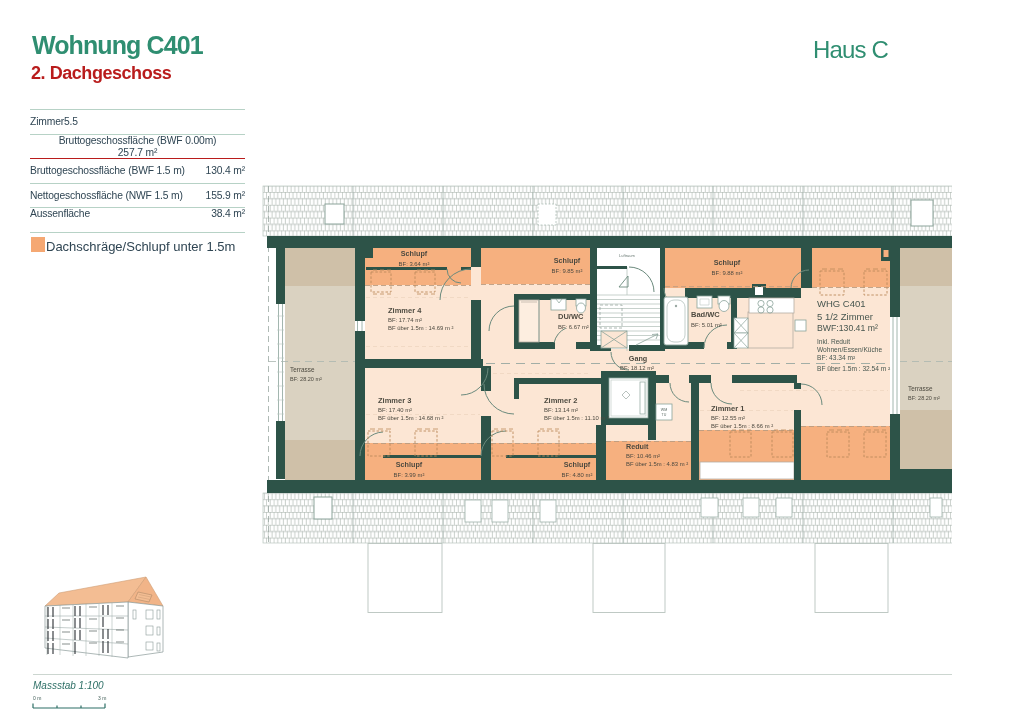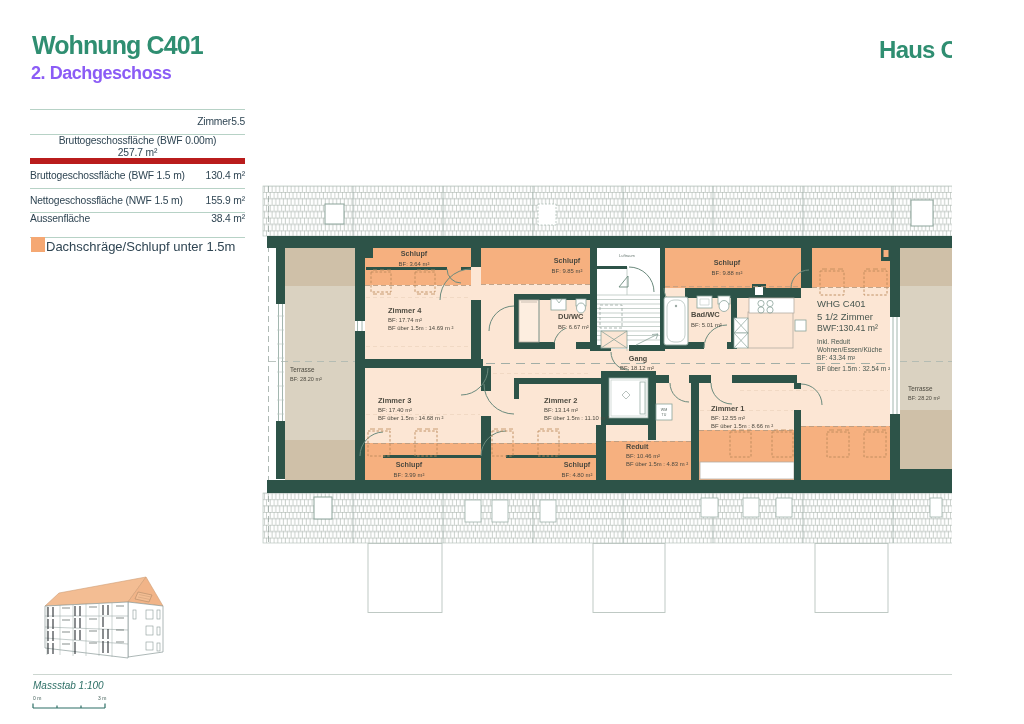--- a/index.html
+++ b/index.html
@@ -6,34 +6,34 @@
   #page{position:relative;width:952px;height:724px;background:#ffffff;overflow:hidden;
         font-family:"Liberation Sans", sans-serif;}
   .abs{position:absolute;}
 </style>
 </head>
 <body>
 <div id="page">
 
 <div class="abs" style="left:32px;top:31px;font-size:25px;font-weight:600;letter-spacing:-0.9px;color:#2f8e71;">Wohnung C401</div>
 
-<div class="abs" style="left:31px;top:62.5px;font-size:18px;font-weight:600;letter-spacing:-0.45px;color:#8b5cf6;">2. Dachgeschoss</div>
-
-<div class="abs" style="left:744px;top:36px;width:213px;text-align:right;font-size:24px;font-weight:700;letter-spacing:-0.8px;color:#2f8e71;">Haus C</div>
+<div class="abs" style="left:31px;top:62.5px;font-size:18px;font-weight:600;letter-spacing:-0.45px;color:#b91c1c;">2. Dachgeschoss</div>
+
+<div class="abs" style="left:744px;top:36px;width:213px;text-align:center;font-size:24px;font-weight:400;letter-spacing:-0.8px;color:#2f8e71;">Haus C</div>
 
 <div class="abs" style="left:30px;top:109px;width:215px;font-size:10.3px;letter-spacing:-0.15px;color:#2f4553;">
-  <div style="border-top:1px solid #b7d2c6;height:23.6px;display:flex;align-items:center;justify-content:flex-end;">
+  <div style="border-top:1px solid #b7d2c6;height:23.6px;display:flex;align-items:center;justify-content:flex-start;">
         <span>Zimmer</span>
         <span>5.5</span>
       </div>
   <div style="border-top:1px solid #b7d2c6;height:23.6px;display:flex;align-items:center;justify-content:space-between;flex-direction:column;">
         <span>Bruttogeschossfläche (BWF 0.00m)</span>
         <span>257.7 m²</span>
       </div>
-  <div style="border-top:6px solid #b91c1c;height:23.6px;display:flex;align-items:center;justify-content:space-between;">
+  <div style="border-top:1px solid #b91c1c;height:23.6px;display:flex;align-items:center;justify-content:space-between;">
         <span>Bruttogeschossfläche (BWF 1.5 m)</span>
         <span>130.4 m²</span>
       </div>
   <div style="border-top:1px solid #b7d2c6;height:23.6px;display:flex;align-items:center;justify-content:space-between;text-align:right;">
         <span>Nettogeschossfläche (NWF 1.5 m)</span>
         <span>155.9 m²</span>
       </div>
   <div style="border-top:1px solid #b7d2c6;height:23.6px;display:flex;align-items:flex-start;justify-content:space-between;">
         <span>Aussenfläche</span>
         <span>38.4 m²</span>

